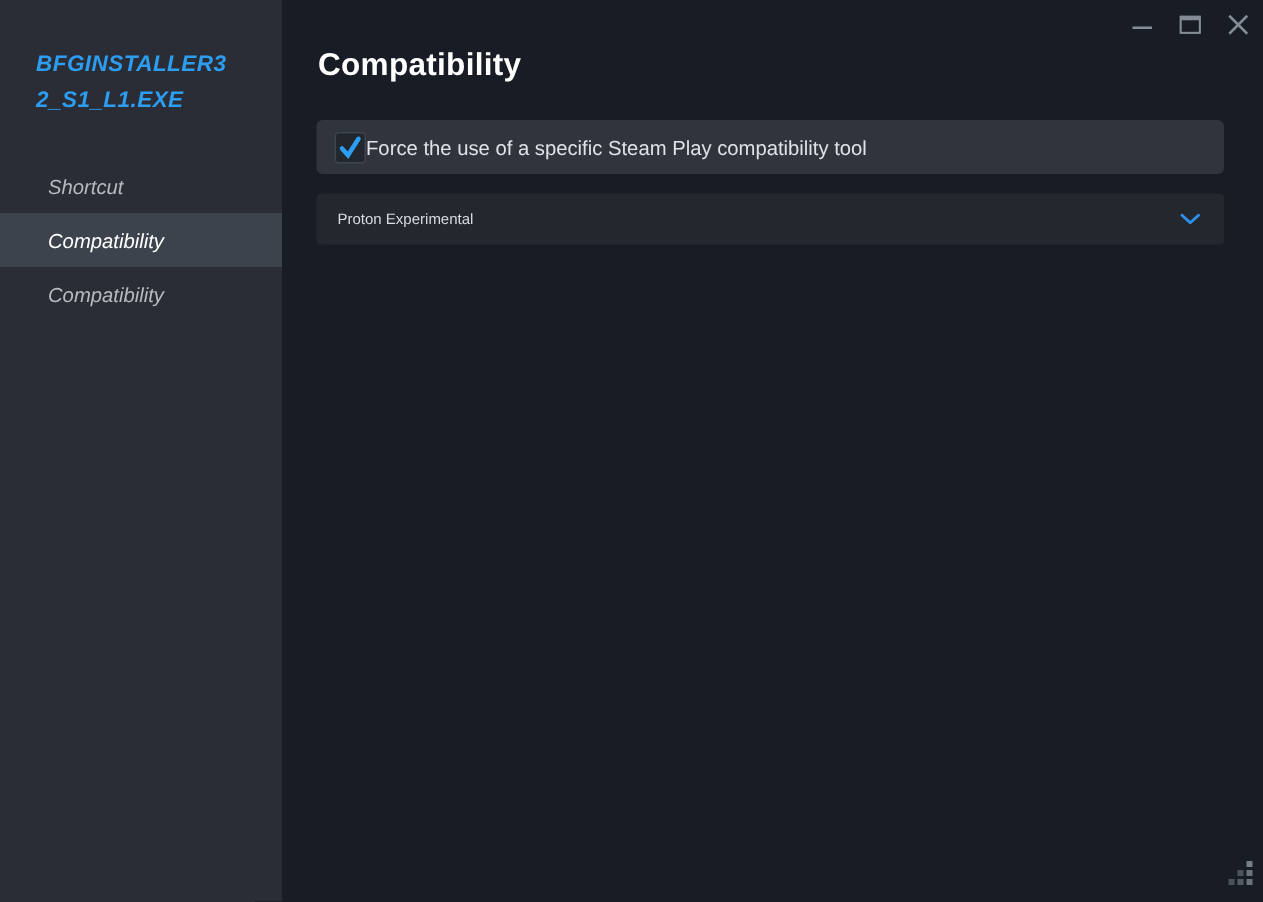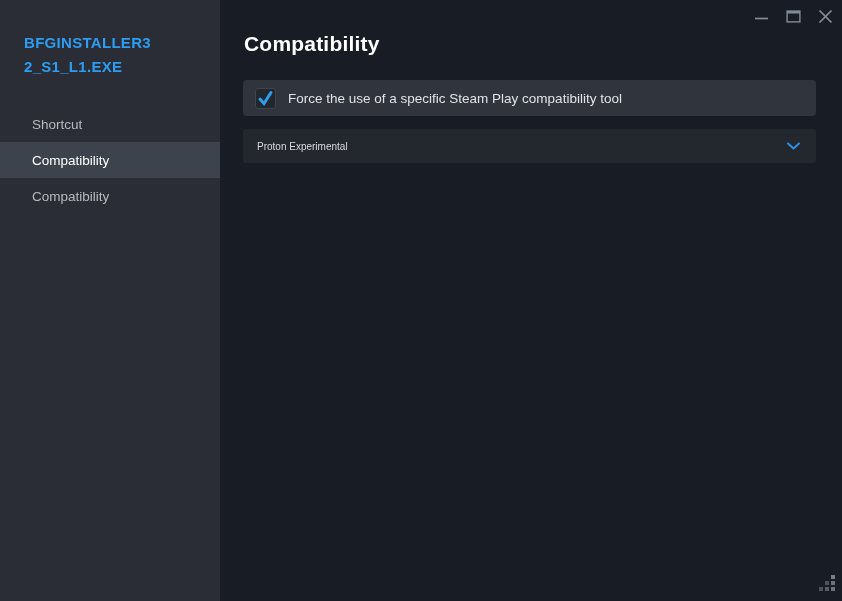--- a/index.html
+++ b/index.html
@@ -11,23 +11,24 @@
   }
   .window {
     position: relative;
     width: 842px; height: 601px;
     display: flex;
     background: #181c24;
   }
 
   
   .sidebar {
-    width: 220px; height: 100%;
+    width: 188px; height: 100%;
     background: #2a2d35;
     flex-shrink: 0;
+    font-style: italic;
   }
   .sidebar-title {
     color: #2d9df2;
     font-weight: bold;
     font-size: 15px;
     line-height: 24px;
     letter-spacing: 0.3px;
     padding: 31px 20px 0 24px;
     width: 178px;
     word-break: break-all;
@@ -78,21 +79,20 @@
     border: 1px solid #3e444d;
     border-radius: 3px;
     display: flex;
     align-items: center;
     justify-content: center;
     flex-shrink: 0;
   }
   .checkbox-label {
     color: #dfe2e6;
     font-size: 13.5px;
-    margin-left: 12px;
   }
 
   .dropdown {
     height: 34px;
     background: #23272e;
     border-radius: 3px;
     display: flex;
     align-items: center;
     padding: 0 15px 0 14px;
     cursor: pointer;

